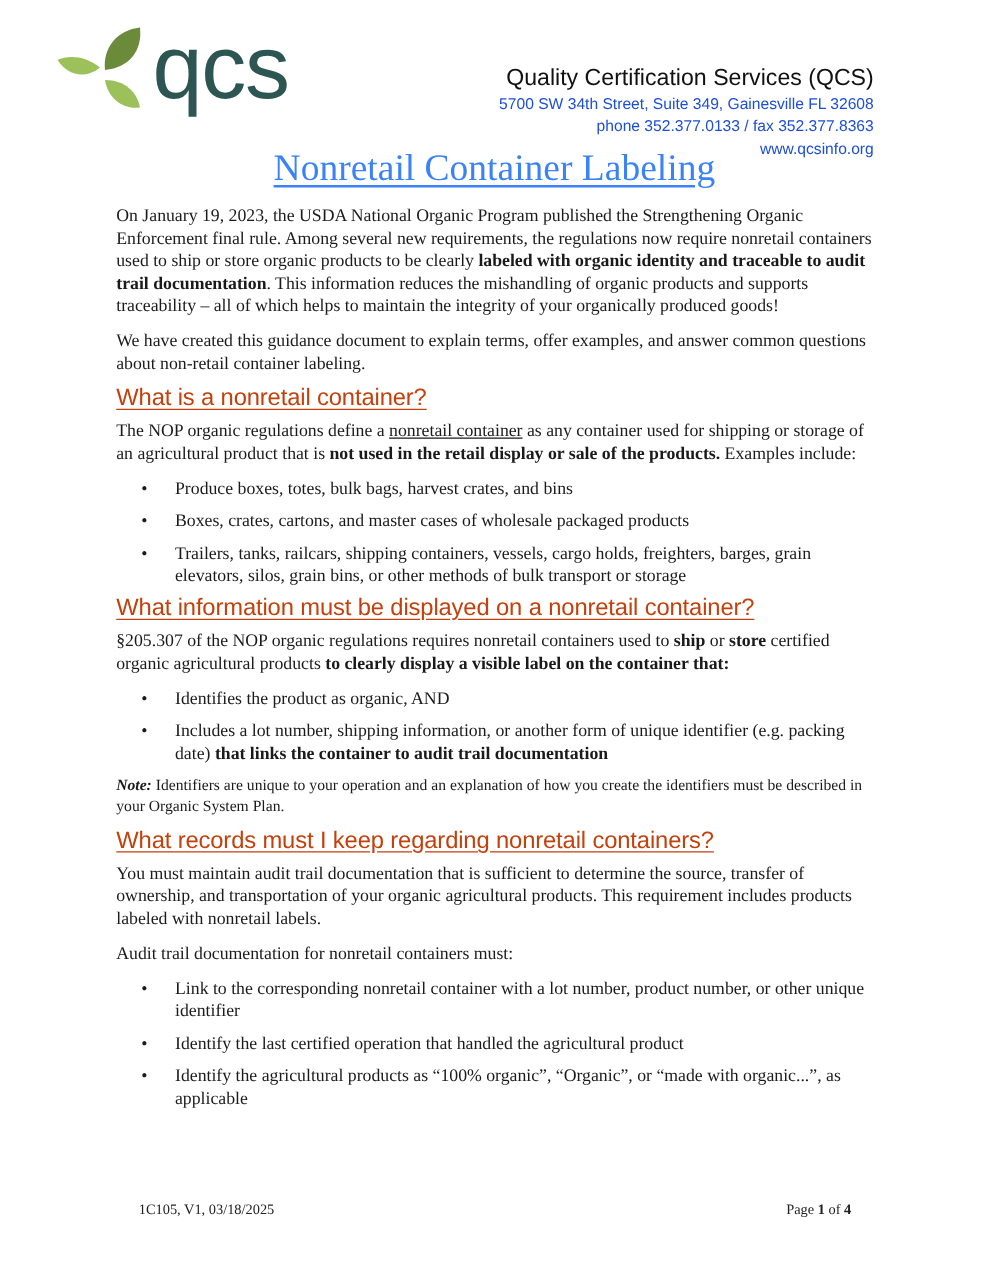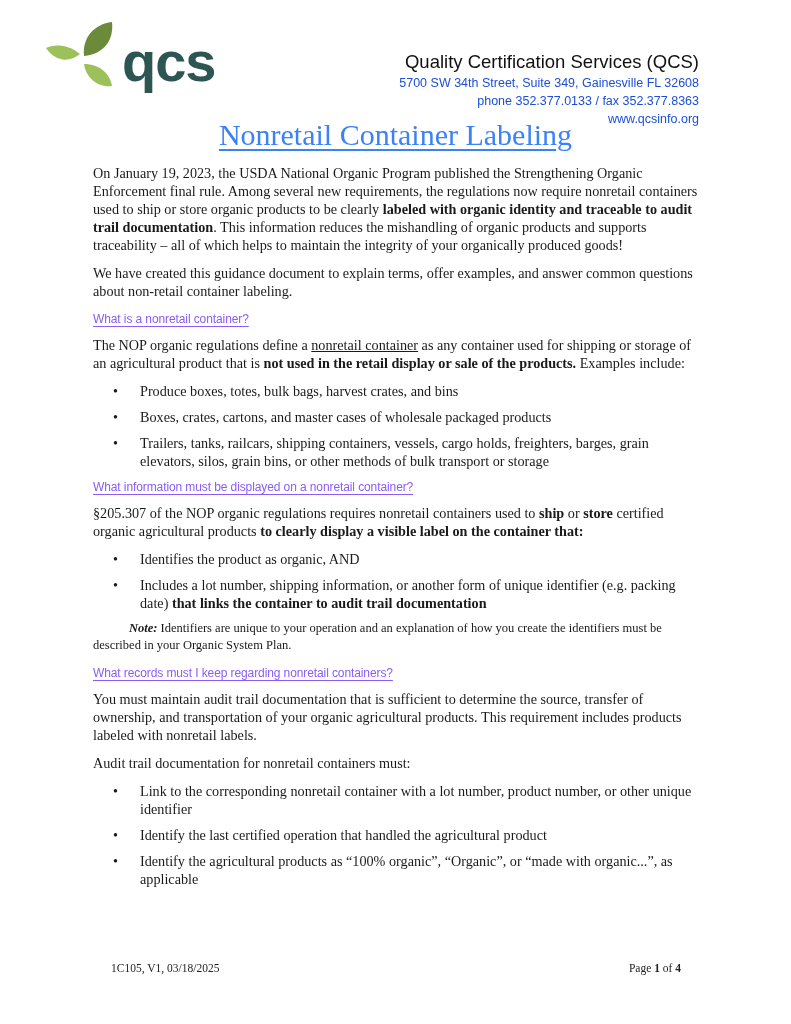--- a/index.html
+++ b/index.html
@@ -1,36 +1,36 @@
 <!DOCTYPE html>
 <html><head>
 <meta charset="utf-8">
 <style>
   * { margin: 0; padding: 0; box-sizing: border-box; }
   html, body { width: 791px; height: 1024px; background: #ffffff; overflow: hidden; }
   body { position: relative; font-family: "Liberation Serif", serif; color: #1a1a1a; }
 
   .logo { position: absolute; left: 44px; top: 18px; width: 200px; height: 80px; }
-  .logo-text { position: absolute; left: 78px; top: 16px; font-family: "Liberation Sans", sans-serif; font-weight: 700; font-size: 56px; color: #2d5652; letter-spacing: -1px; line-height: 1; }
+  .logo-text { position: absolute; left: 78px; top: 0; font-family: "Liberation Sans", sans-serif; font-weight: 400; font-size: 72px; color: #2d5652; letter-spacing: -1px; line-height: 1; }
 
   .org-block { position: absolute; right: 92px; top: 20px; text-align: right; font-family: "Liberation Sans", sans-serif; }
   .org-name { font-size: 18.5px; color: #111; line-height: 24px; margin-top: 30px; }
   .org-line { font-size: 12.5px; color: #1d4ed8; line-height: 18px; }
 
   .title { position: absolute; left: 0; width: 791px; top: 118px; text-align: center; font-family: "Liberation Serif", serif; font-size: 30px; color: #3b82f6; text-decoration: underline; text-decoration-thickness: 1.5px; text-underline-offset: 4px; }
 
   .content { position: absolute; left: 93px; top: 164px; width: 608px; font-size: 14.2px; line-height: 18px; }
   .content p { margin-bottom: 10px; }
   .content b { font-weight: 700; }
   .content .u { text-decoration: underline; }
-  .h2 { font-family: "Liberation Sans", sans-serif; font-size: 12px; color: #8b5cf6; text-decoration: underline; text-underline-offset: 3px; margin: 6px 0 8px 0; letter-spacing: -0.1px; }
+  .h2 { font-family: "Liberation Sans", sans-serif; font-size: 19px; color: #c2410c; text-decoration: underline; text-underline-offset: 3px; margin: 6px 0 8px 0; letter-spacing: -0.1px; }
   ul { list-style: none; margin: 0 0 4px 0; }
   li { position: relative; padding-left: 47px; margin-bottom: 8px; }
   li .bullet { position: absolute; left: 20px; top: 0; }
-  .note-label { font-weight: 700; font-style: italic; margin-left: 36px; }
+  .note-label { font-weight: 700; font-style: italic; }
   .note { font-size: 12.5px; line-height: 17px; }
 
   .footer-left { position: absolute; left: 111px; top: 962px; font-size: 11.5px; color: #222; }
   .footer-right { position: absolute; right: 110px; top: 962px; font-size: 11.5px; color: #222; }
 </style>
 </head>
 <body>
 
 <div class="logo">
   <svg width="80" height="80" viewBox="0 0 80 80">

